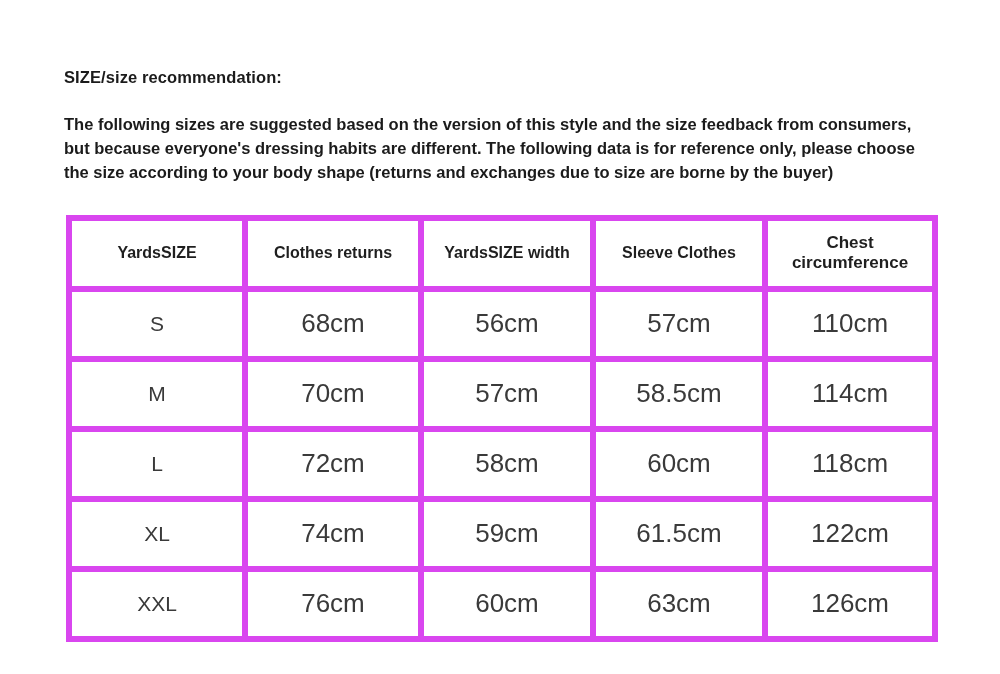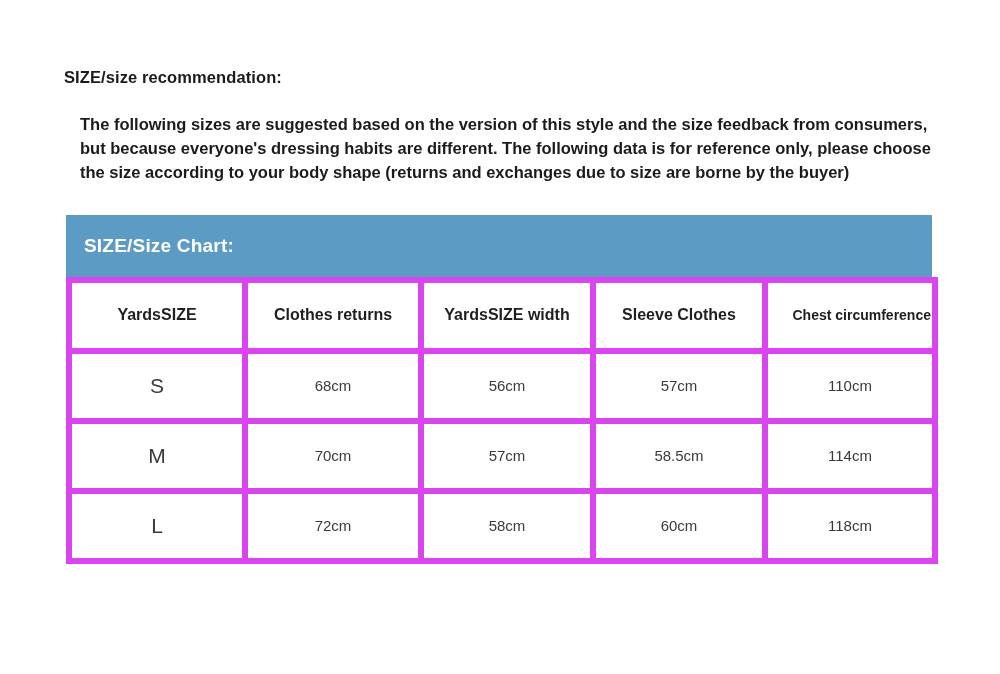--- a/index.html
+++ b/index.html
@@ -26,21 +26,21 @@
     font-weight: bold;
     color: #1b1b1b;
     letter-spacing: 0.1px;
     margin: 0 0 26px 0;
   }
   .intro-body {
     font-size: 16.5px;
     font-weight: bold;
     color: #1b1b1b;
     line-height: 1.45;
-    margin: 0 0 30px 16px;
+    margin: 0 0 30px 0;
     max-width: 875px;
   }
   .chart-wrap {
     width: 866px;
     margin-left: 2px;
   }
   .chart-header {
     background: #5b9bc4;
     height: 62px;
     display: flex;
@@ -71,46 +71,42 @@
     color: #3a3a3a;
   }
   table.size-table th {
     height: 63px;
     font-size: 16px;
     font-weight: bold;
     color: #1f1f1f;
     background: #ffffff;
   }
   table.size-table th.col-chest {
-    font-size: 14px;
-    text-align: right;
+    font-size: 17px;
   }
   table.size-table td {
     height: 62px;
-    font-size: 15px;
+    font-size: 26px;
     font-weight: normal;
     background: #ffffff;
   }
   table.size-table td.size-name {
     font-size: 21px;
   }
 </style>
 </head>
 <body>
 
 <div class="page">
 
   <div class="intro-title">SIZE/size recommendation:</div>
 
   <div class="intro-body">The following sizes are suggested based on the version of this style and the size feedback from consumers, but because everyone's dressing habits are different. The following data is for reference only, please choose the size according to your body shape (returns and exchanges due to size are borne by the buyer)</div>
 
   <div class="chart-wrap">
-    <div class="chart-header" style="background: rgb(91, 155, 196);">
-      <span class="chart-header-text">SIZE/Size Chart:</span>
-    </div>
 
     <table class="size-table">
       <colgroup>
         <col class="c0">
           <col class="c1">
           <col class="c2">
           <col class="c3">
           <col class="c4">
       </colgroup>
       <thead>
@@ -137,16 +133,30 @@
           <td>58.5cm</td>
           <td>114cm</td>
         </tr>
         <tr>
           <td class="size-name">L</td>
           <td>72cm</td>
           <td>58cm</td>
           <td>60cm</td>
           <td>118cm</td>
         </tr>
+        <tr>
+          <td class="size-name">XL</td>
+          <td>74cm</td>
+          <td>59cm</td>
+          <td>61.5cm</td>
+          <td>122cm</td>
+        </tr>
+        <tr>
+          <td class="size-name">XXL</td>
+          <td>76cm</td>
+          <td>60cm</td>
+          <td>63cm</td>
+          <td>126cm</td>
+        </tr>
       </tbody>
     </table>
   </div>
 </div>
 
 </body></html>

